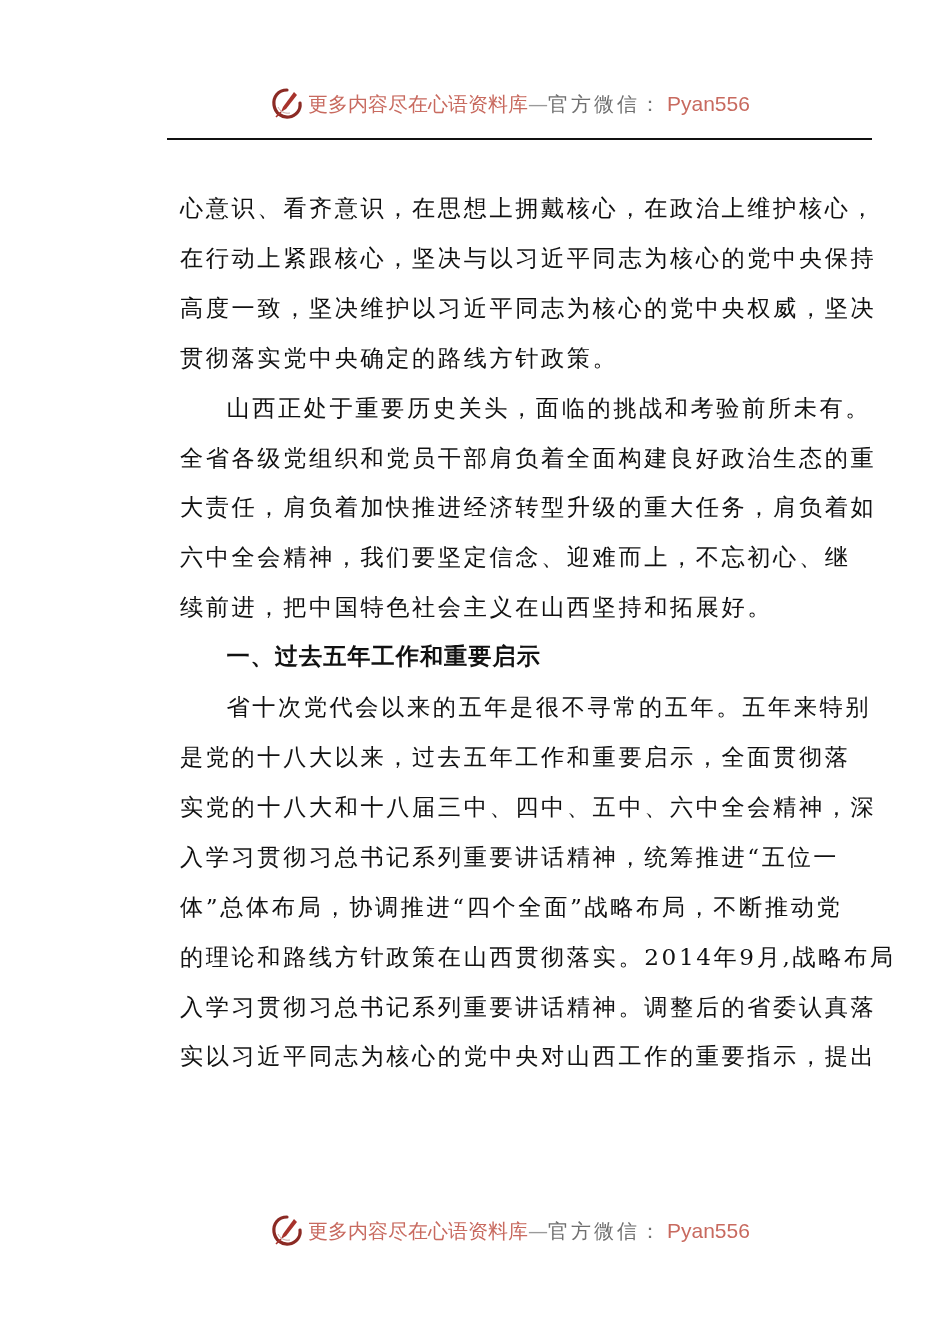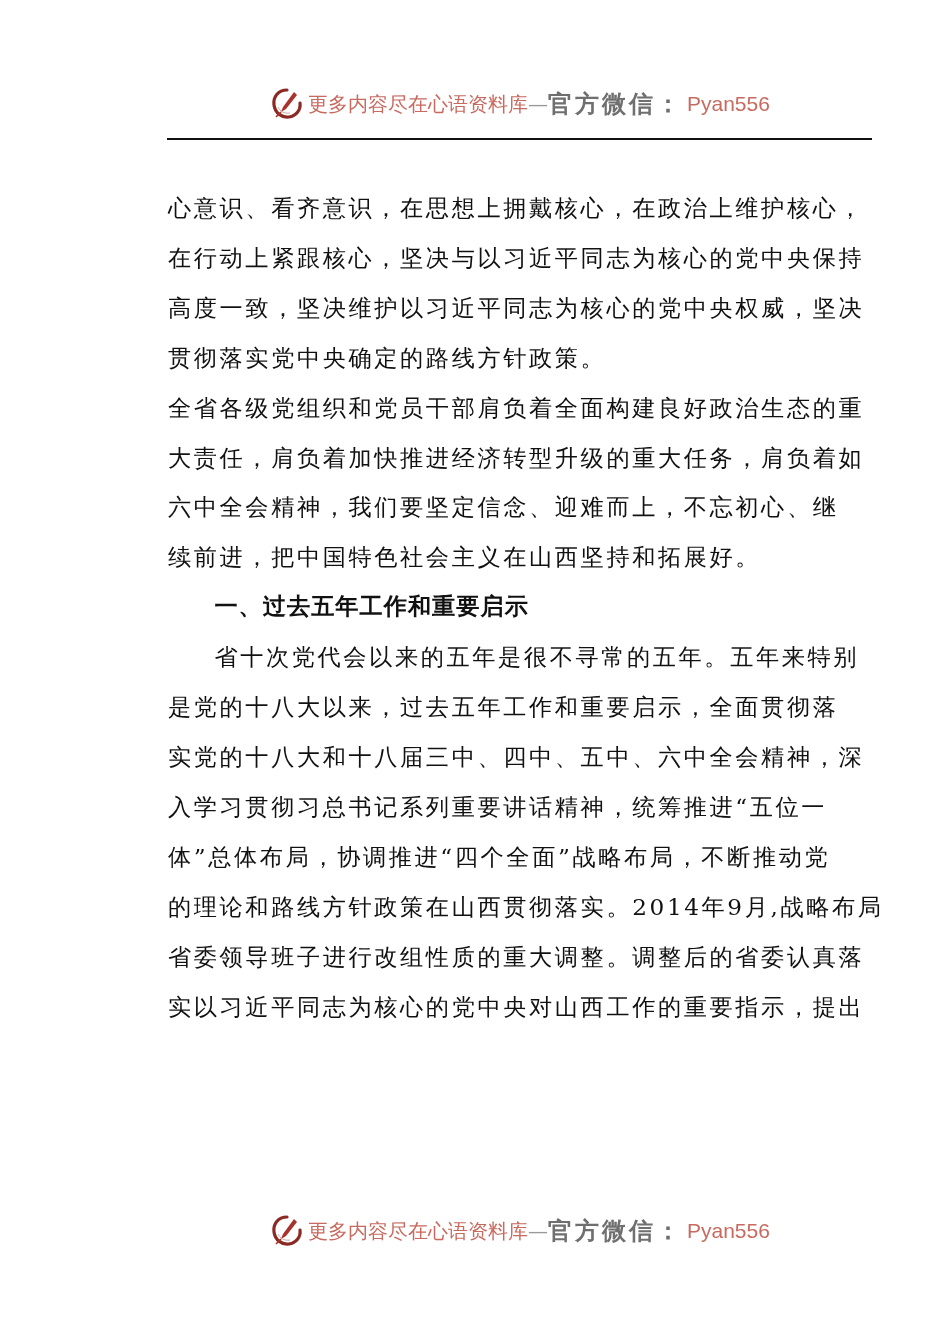--- a/index.html
+++ b/index.html
@@ -5,26 +5,26 @@
   html, body { margin: 0; padding: 0; background: #ffffff; }
   body { width: 950px; height: 1344px; position: relative; overflow: hidden; }
   .page { position: absolute; left: 0; top: 0; width: 950px; height: 1036px; background: #fff; margin-left: 40px; }
 
   .banner { position: absolute; left: 230px; height: 40px; display: flex; align-items: center; white-space: nowrap; }
   .banner.top { top: 84px; }
   .banner.bottom { top: 1211px; }
   .banner .logo { width: 34px; height: 34px; margin-right: 4px; }
   .banner .red { color: #c86a5f; font-family: "DejaVu Serif", "Liberation Serif", serif; font-size: 20px; letter-spacing: 0px; }
   .banner .dash { color: #9a9a9a; font-family: "DejaVu Serif", serif; font-size: 20px; }
-  .banner .gray { color: #6f6f6f; font-family: "DejaVu Serif", serif; font-size: 24px; letter-spacing: 3px; font-weight: bold; }
+  .banner .gray { color: #6f6f6f; font-family: "DejaVu Serif", serif; font-size: 20px; letter-spacing: 3px; }
   .banner .id { color: #c86a5f; font-family: "Liberation Sans", sans-serif; font-size: 21px; margin-left: 4px; text-align: center; }
 
   .rule { position: absolute; left: 127px; top: 138px; width: 705px; height: 2px; background: #111; }
 
-  .body-text { position: absolute; left: 128px; top: 183px; width: 704px;
+  .body-text { position: absolute; left: 140px; top: 183px; width: 704px;
     font-family: "DejaVu Serif", "Liberation Serif", serif; font-size: 23.2px; color: #111;
     line-height: 49.9px; letter-spacing: 2.6px; text-align: justify; }
   .body-text p { margin: 0; }
   .body-text .heading { margin: 0; text-indent: 2em; font-weight: bold; font-family: Liberation Sans, sans-serif; letter-spacing: 1px; }
   .line { display: block; white-space: nowrap; }
 </style>
 </head>
 <body>
 
 <div class="page">
@@ -45,34 +45,35 @@
   <div class="rule"></div>
 
   <div class="body-text">
     <p>
       <span class="line">心意识、看齐意识，在思想上拥戴核心，在政治上维护核心，</span>
       <span class="line">在行动上紧跟核心，坚决与以习近平同志为核心的党中央保持</span>
       <span class="line">高度一致，坚决维护以习近平同志为核心的党中央权威，坚决</span>
       <span class="line">贯彻落实党中央确定的路线方针政策。</span>
     </p>
     <p>
+      <span class="line" style="padding-left:2em">山西正处于重要历史关头，面临的挑战和考验前所未有。</span>
       <span class="line">全省各级党组织和党员干部肩负着全面构建良好政治生态的重</span>
       <span class="line">大责任，肩负着加快推进经济转型升级的重大任务，肩负着如</span>
       <span class="line">六中全会精神，我们要坚定信念、迎难而上，不忘初心、继</span>
       <span class="line">续前进，把中国特色社会主义在山西坚持和拓展好。</span>
     </p>
     <p class="heading">一、过去五年工作和重要启示</p>
     <p>
       <span class="line" style="padding-left:2em">省十次党代会以来的五年是很不寻常的五年。五年来特别</span>
       <span class="line">是党的十八大以来，过去五年工作和重要启示，全面贯彻落</span>
       <span class="line">实党的十八大和十八届三中、四中、五中、六中全会精神，深</span>
       <span class="line">入学习贯彻习总书记系列重要讲话精神，统筹推进“五位一</span>
       <span class="line">体”总体布局，协调推进“四个全面”战略布局，不断推动党</span>
       <span class="line">的理论和路线方针政策在山西贯彻落实。2014年9月,战略布局</span>
-      <span class="line">省委领导班子进行改组性质的重大调整。调整后的省委认真落</span>
+      <span class="line">入学习贯彻习总书记系列重要讲话精神。调整后的省委认真落</span>
       <span class="line">实以习近平同志为核心的党中央对山西工作的重要指示，提出</span>
     </p>
   </div>
 
   <div class="banner bottom">
     <svg class="logo" viewBox="0 0 34 34">
       <path d="M17 3 C8 3 3 10 4 18 C5 26 12 31 19 30 C26 29 31 23 30 16" fill="none" stroke="#8b2a24" stroke-width="3.2" stroke-linecap="round"></path>
       <path d="M24 5 L13 20 L11 25 L16 22 L27 8 Z" fill="#a8332c"></path>
       <path d="M11 25 L6 30" stroke="#a8332c" stroke-width="1.6"></path>
       <path d="M8 20 C10 24 14 27 20 26" fill="none" stroke="#c9a8a4" stroke-width="1"></path>

